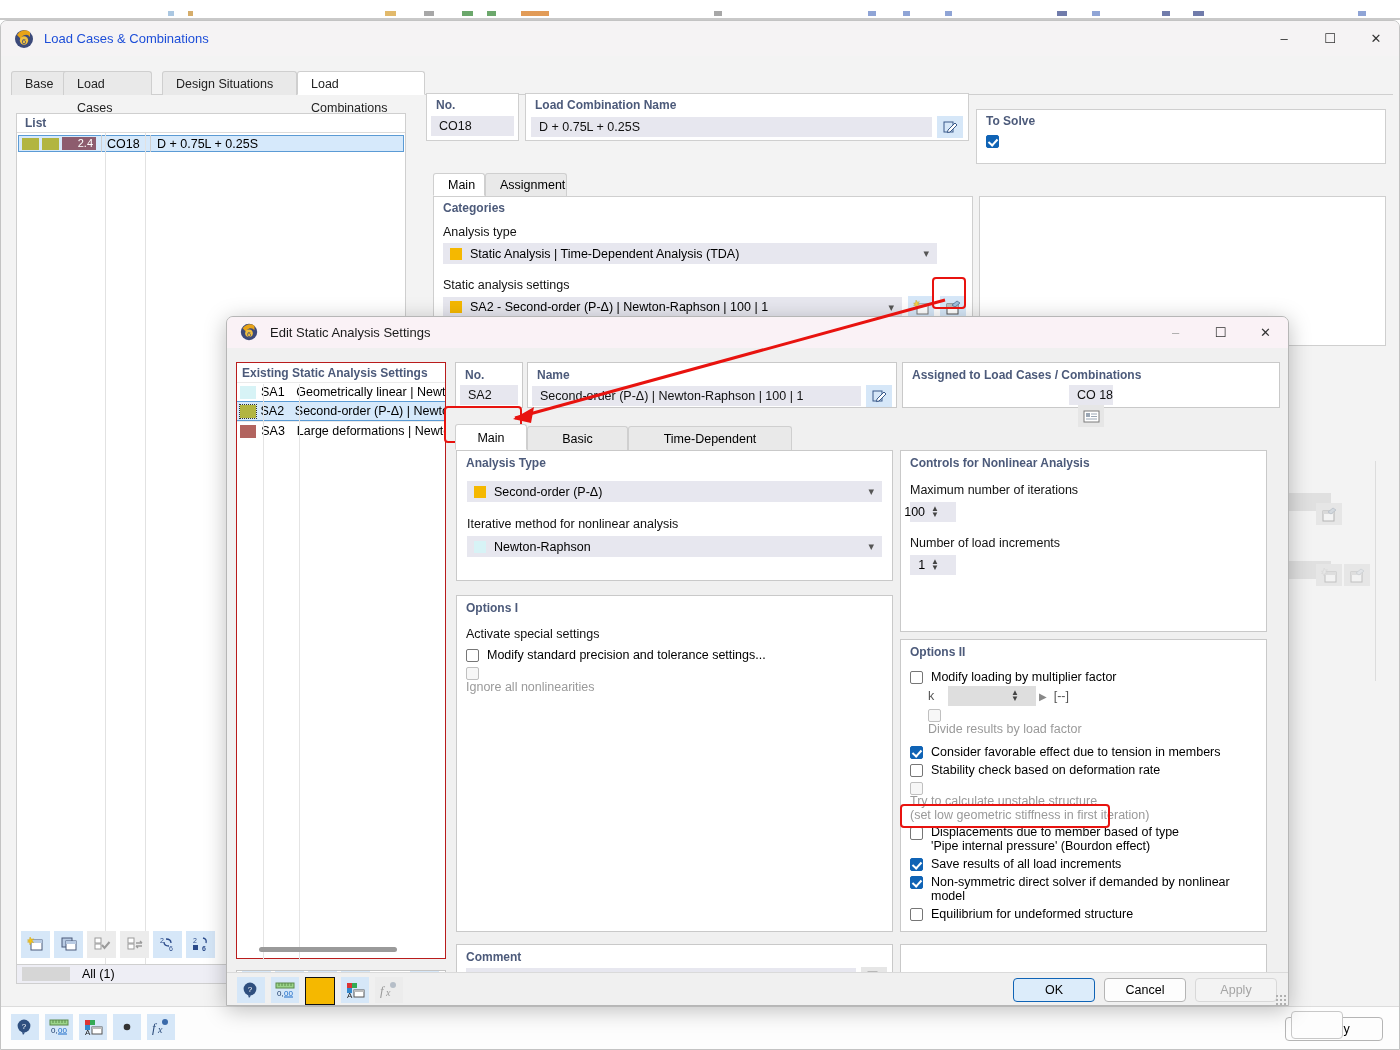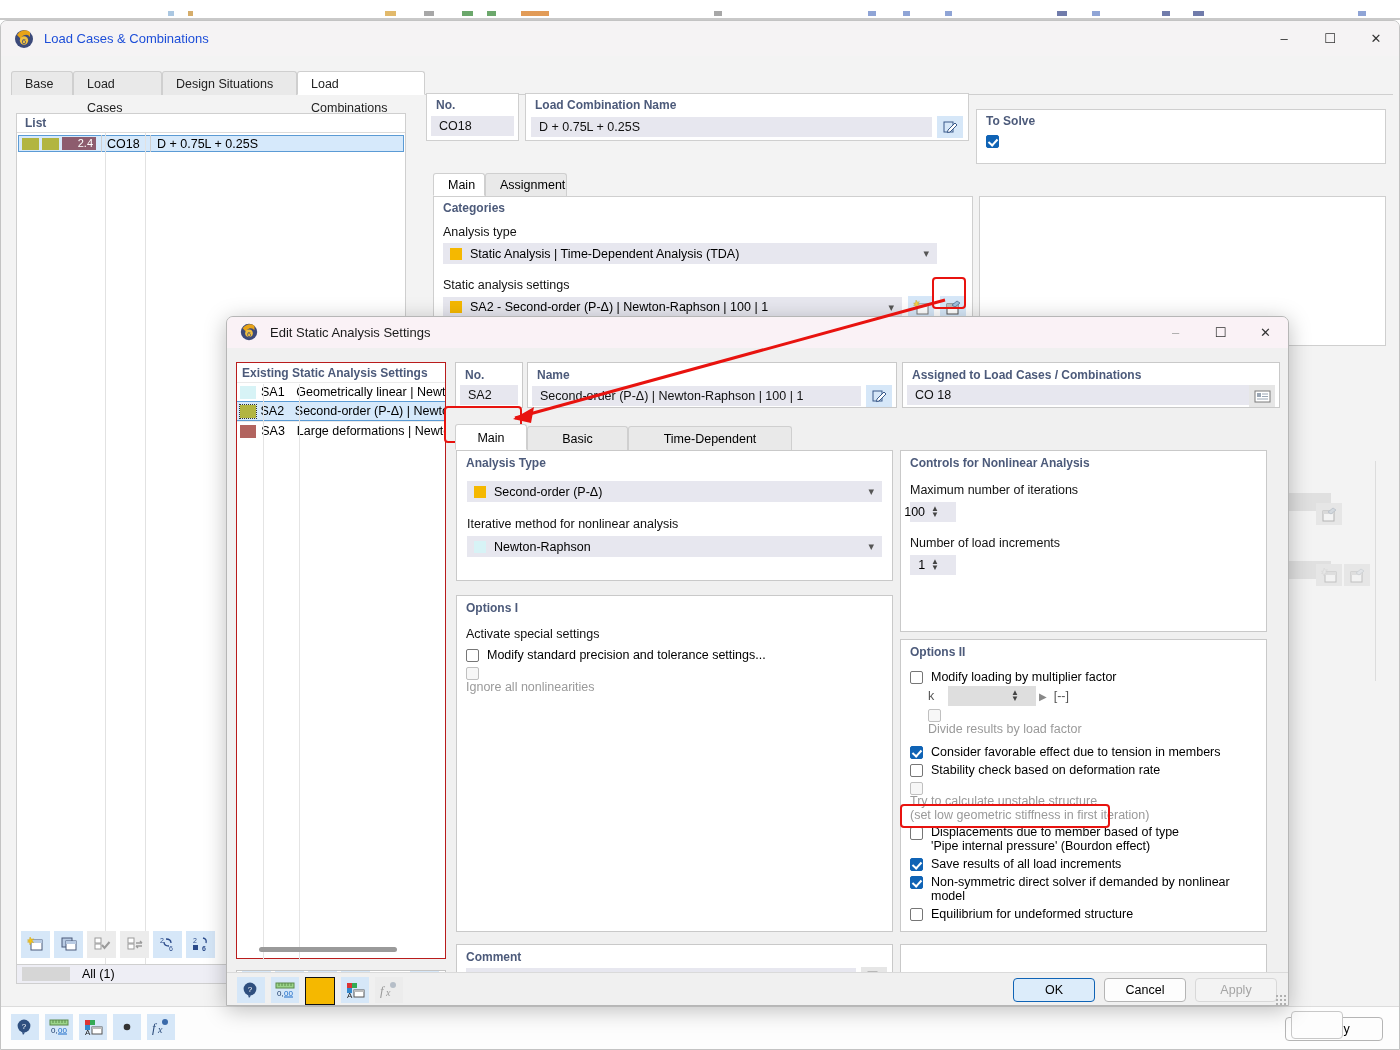--- a/index.html
+++ b/index.html
@@ -149,21 +149,21 @@
     <div class="wbtns">
       <div class="wbtn">–</div>
       <div class="wbtn">☐</div>
       <div class="wbtn close">✕</div>
     </div>
   </div>
 
   <div class="tabstrip">
     <div class="rule"></div>
     <div class="tab" style="left:0px;width:62px;">Base</div>
-    <div class="tab" style="left:62px;width:89px;">Load Cases</div>
+    <div class="tab" style="left:52px;width:89px;">Load Cases</div>
     <div class="tab" style="left:151px;width:135px;">Design Situations</div>
     <div class="tab active" style="left:286px;width:128px;">Load Combinations</div>
   </div>
 
   <div class="listpanel">
     <div class="hdr">List</div>
     <div class="listcols">
       <i style="left:88px"></i>
         <i style="left:128px"></i>
     </div>
@@ -455,21 +455,21 @@
           <svg width="16" height="14" viewBox="0 0 16 14">
               <rect x="2" y="2" width="9" height="10" fill="none" stroke="#3a5a8a"></rect>
               <path d="M6 10 l7-7 2 2 -7 7 -2.6.6z" fill="#fff" stroke="#3a5a8a"></path>
             </svg>
         </div>
       </div>
     </div>
 
     <div class="grp" style="left:675px;top:14px;width:378px;height:46px;">
       <div class="gl">Assigned to Load Cases / Combinations</div>
-      <div style="display:flex;align-items:flex-start;margin:3px 4px 0 4px;gap:0;">
+      <div style="display:flex;align-items:center;margin:3px 4px 0 4px;gap:0;flex-direction:column;">
         <div class="roinput" style="flex:1;">CO 18</div>
         <div class="iconbtn grey">
           <svg width="17" height="13" viewBox="0 0 17 13">
               <rect x="1" y="1" width="15" height="11" fill="#fff" stroke="#7a7a7a"></rect>
               <rect x="3" y="3" width="4" height="4" fill="#9aa6b4"></rect>
               <path d="M8 4h6M8 6.5h6M3 9h11" stroke="#9aa6b4"></path>
             </svg>
         </div>
       </div>
     </div>

